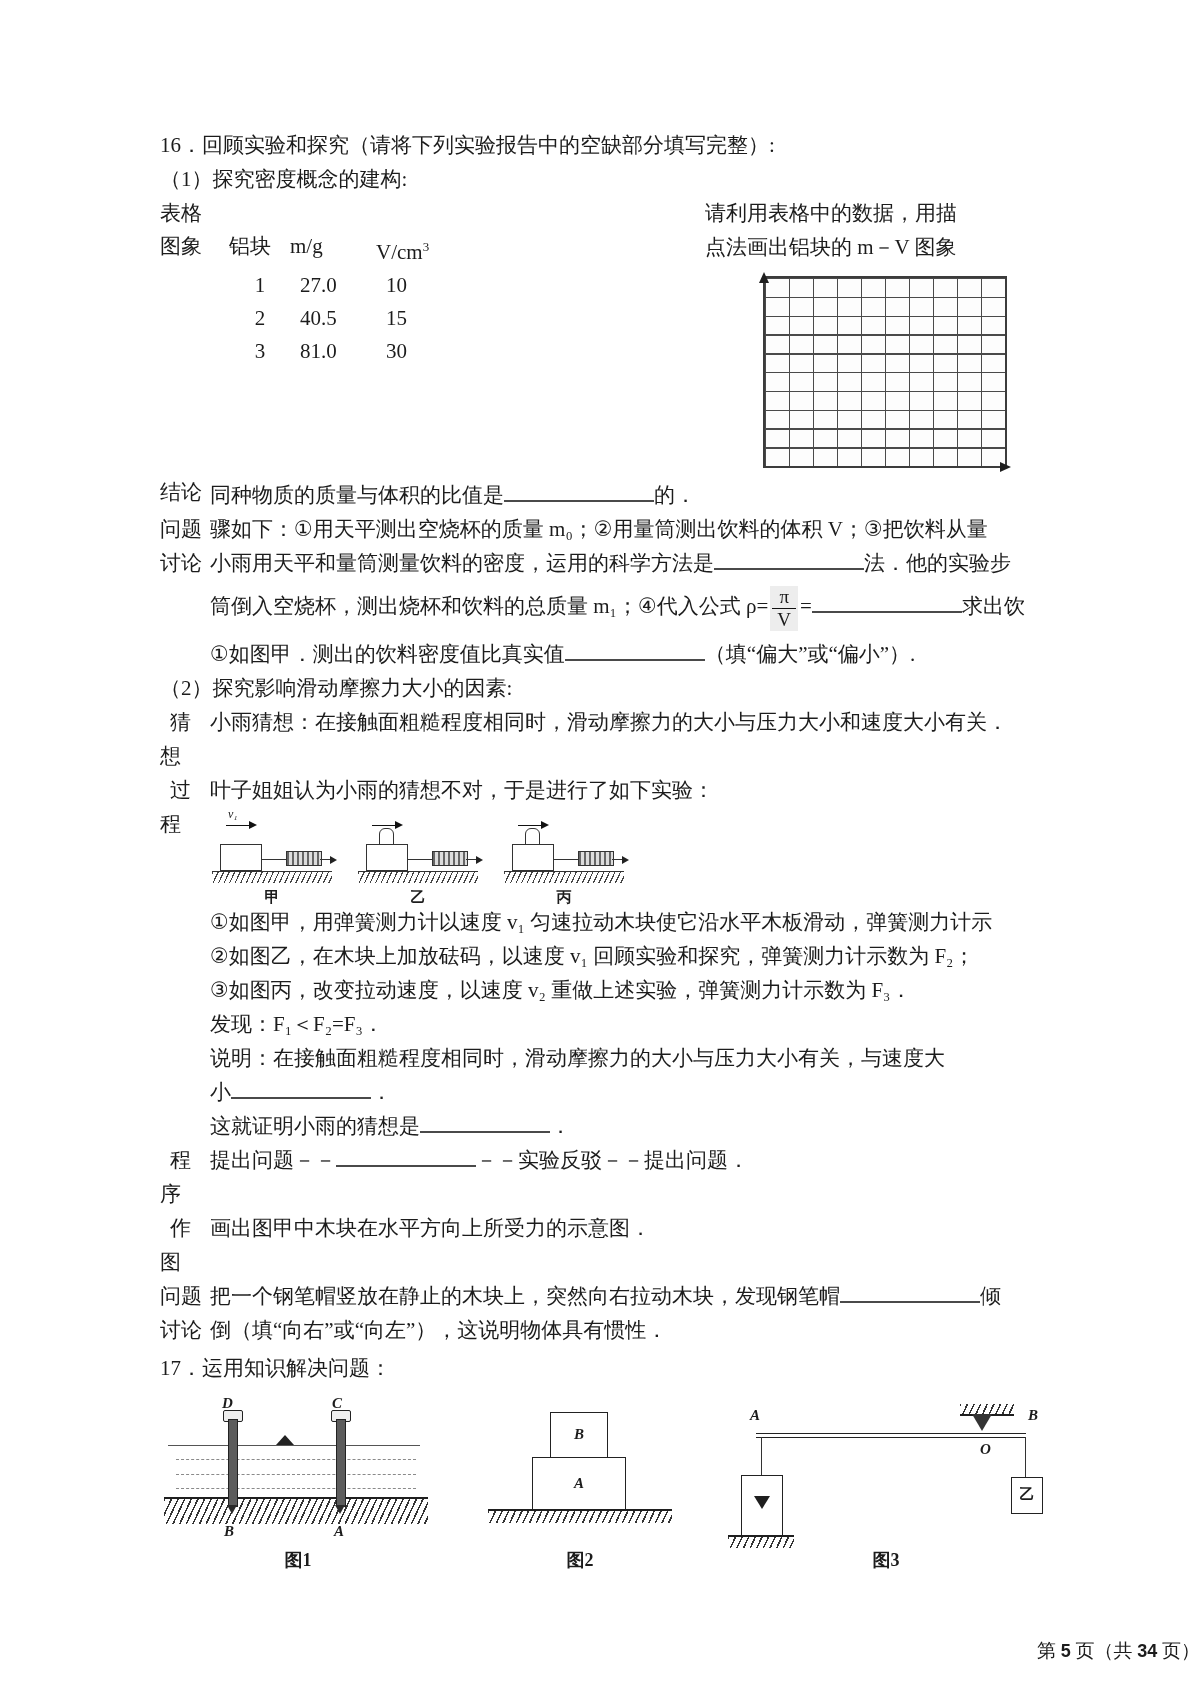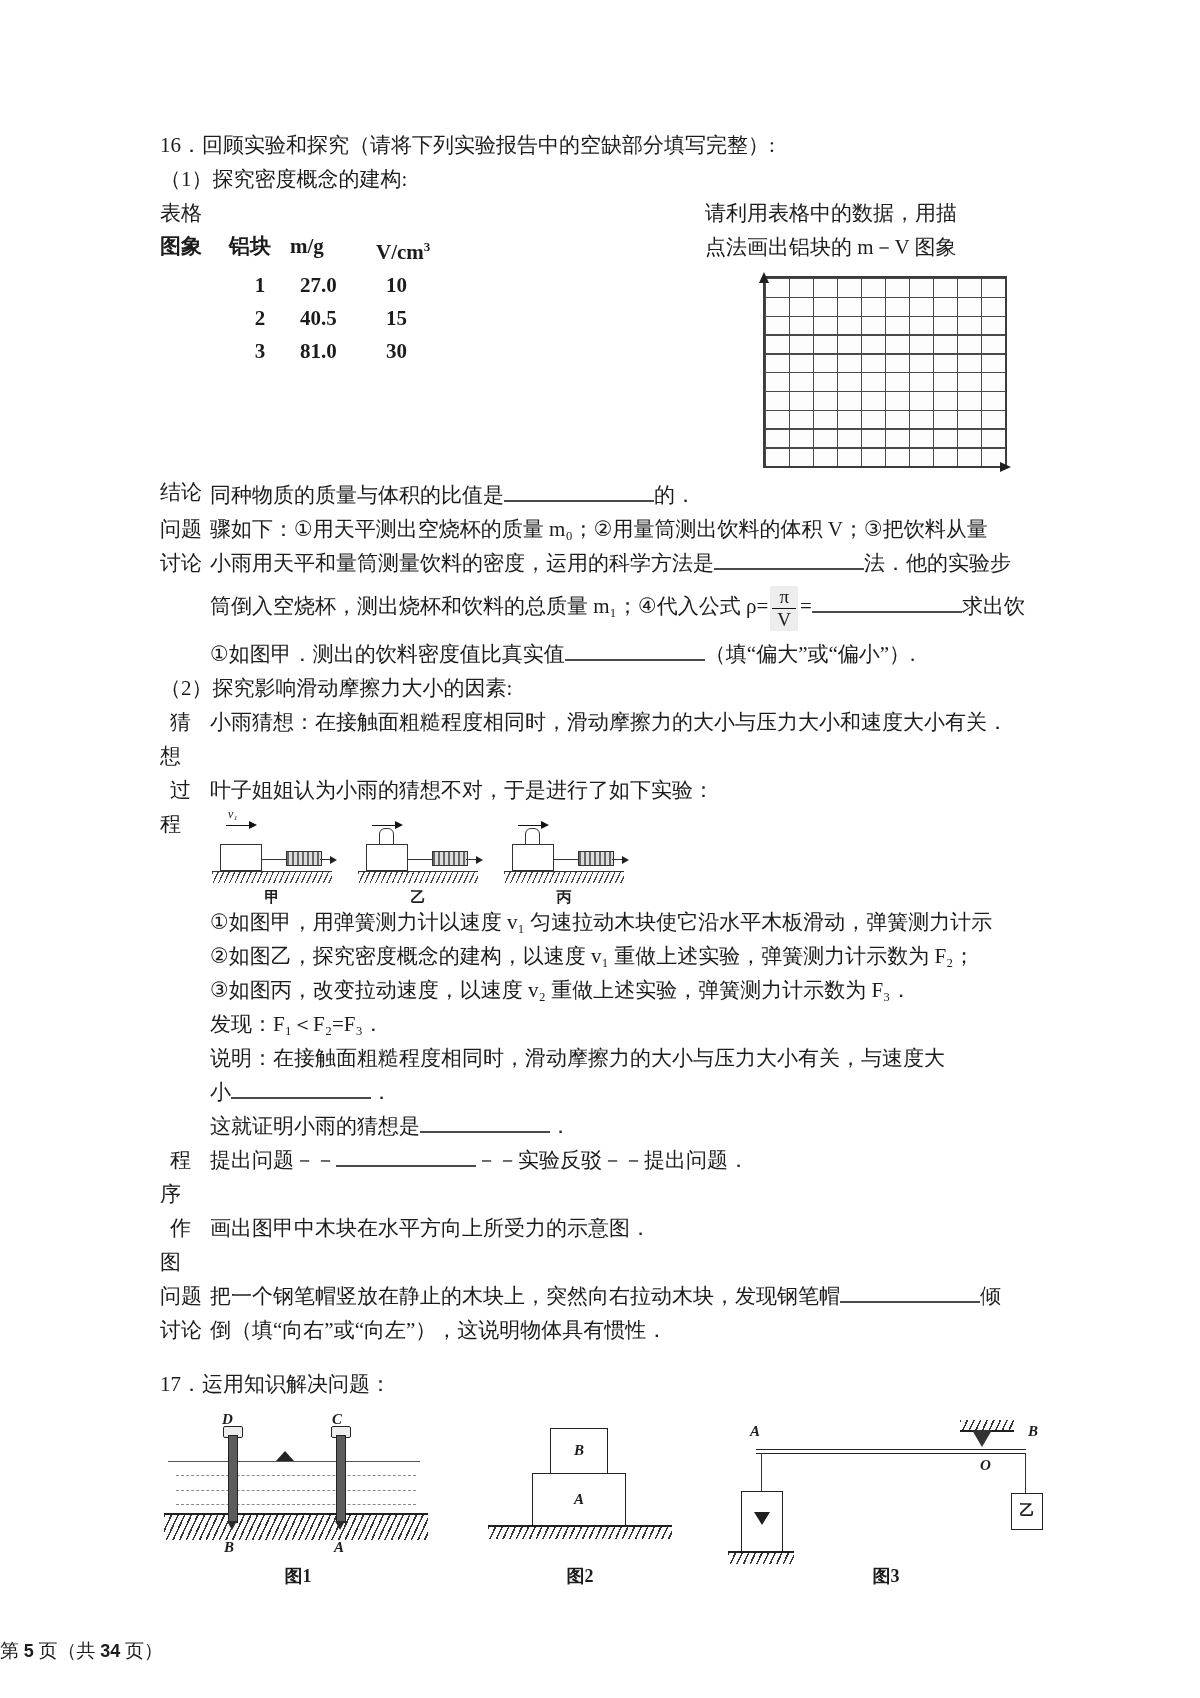--- a/index.html
+++ b/index.html
@@ -15,21 +15,21 @@
   .lab { flex:0 0 50px; }
   .lab .lc { display:block; line-height:34px; }
   .lab .indent1 { padding-left:10px; }
   .rcontent { flex:1; }
 
   
   .top-section { display:flex; margin-bottom:10px; }
   .left-col { width:545px; }
   .right-col { width:415px; }
 
-  .dtable .trow { display:flex; line-height:33px;font-weight:bold; }
+  .dtable .trow { display:flex; line-height:33px; }
   .dtable .c1 { width:80px;text-align:center; }
   .dtable .c2 { width:86px; }
   .dtable .c3 { width:130px; }
   .dtable .numc { padding-left:10px; }
   sup { font-size:13px; }
 
   .grid-wrap { position:relative; width:244px; height:192px; margin:12px 0 0 58px; }
   .grid {
     position:absolute; left:0; top:0; right:0; bottom:0;
     border:2px solid #3c3c3c; background-color:#fdfdfd;
@@ -108,21 +108,21 @@
   .f3-plumb { margin:20px auto 0; width:0; height:0; border-top:13px solid #1f1f1f;
     border-left:8px solid transparent; border-right:8px solid transparent; }
   .f3-lground { position:absolute; left:0; top:138px; width:66px; height:11px; border-top:2.2px solid #1f1f1f;
     background:repeating-linear-gradient(115deg,#333 0 1.5px, transparent 1.5px 6px); }
   .f3-rstring { position:absolute; left:297px; top:40px; height:40px; border-left:1.6px solid #333; }
   .f3-rblock { position:absolute; left:283px; top:80px; width:30px; height:35px; border:1.7px solid #222; background:#fff;
     text-align:center; }
   .f3-rblock .flabel { position:static; line-height:33px; font-style:normal; }
   .fig3 .cap { right:auto; left:98px; width:120px; }
 
-  .footer { position:absolute; left:0; width:1200px; top:1638px; text-align:left; font-size:19px; }
+  .footer { position:absolute; left:0; width:1200px; top:1638px; text-align:right; font-size:19px; }
   .footer b { font-family:"Liberation Sans","DejaVu Sans",sans-serif; font-size:18px; }
 </style>
 </head>
 <body>
 
 <div class="page">
   <div class="content">
 
     <div class="line">16．回顾实验和探究（请将下列实验报告中的空缺部分填写完整）:</div>
     <div class="line">（1）探究密度概念的建构:</div>
@@ -246,21 +246,21 @@
             <div class="fg-block"></div>
             <div class="fg-rope"></div>
             <div class="fg-spring"></div>
             <div class="fg-hook"></div>
             <div class="fg-hookhead"></div>
             <div class="fg-ground"></div>
             <div class="fg-label">丙</div>
           </div>
         </div>
         <div class="line">①如图甲，用弹簧测力计以速度 v₁ 匀速拉动木块使它沿水平木板滑动，弹簧测力计示</div>
-        <div class="line">②如图乙，探究密度概念的建构，以速度 v₁ 重做上述实验，弹簧测力计示数为 F₂；</div>
+        <div class="line">②如图乙，在木块上加放砝码，以速度 v₁ 回顾实验和探究，弹簧测力计示数为 F₂；</div>
         <div class="line">③如图丙，改变拉动速度，以速度 v₂ 重做上述实验，弹簧测力计示数为 F₃．</div>
         <div class="line">发现：F₁＜F₂=F₃．</div>
         <div class="line">说明：在接触面粗糙程度相同时，滑动摩擦力的大小与压力大小有关，与速度大</div>
         <div class="line">
           <span>小</span><span class="blank w140"></span><span>．</span>
         </div>
         <div class="line">
           <span>这就证明小雨的猜想是</span><span class="blank w130"></span><span>．</span>
         </div>
       </div>
@@ -290,21 +290,21 @@
         <span class="lc">讨论</span>
       </div>
       <div class="rcontent">
         <div class="line">
           <span>把一个钢笔帽竖放在静止的木块上，突然向右拉动木块，发现钢笔帽</span><span class="blank w140"></span><span>倾</span>
         </div>
         <div class="line">倒（填“向右”或“向左”），这说明物体具有惯性．</div>
       </div>
     </div>
 
-    <div class="line" style="margin-top:20px;">17．运用知识解决问题：</div>
+    <div class="line" style="margin-top:4px;">17．运用知识解决问题：</div>
 
     <div class="figures">
       <div class="fig fig1">
         <span class="flabel" style="left:58px; top:-2px;">D</span>
         <span class="flabel" style="left:168px; top:-2px;">C</span>
         <div class="f1-topline"></div>
         <div class="f1-boat"></div>
         <div class="f1-dash" style="left:12px; top:62px; width:240px;"></div>
         <div class="f1-dash" style="left:12px; top:77px; width:240px;"></div>
         <div class="f1-dash" style="left:12px; top:91px; width:240px;"></div>

